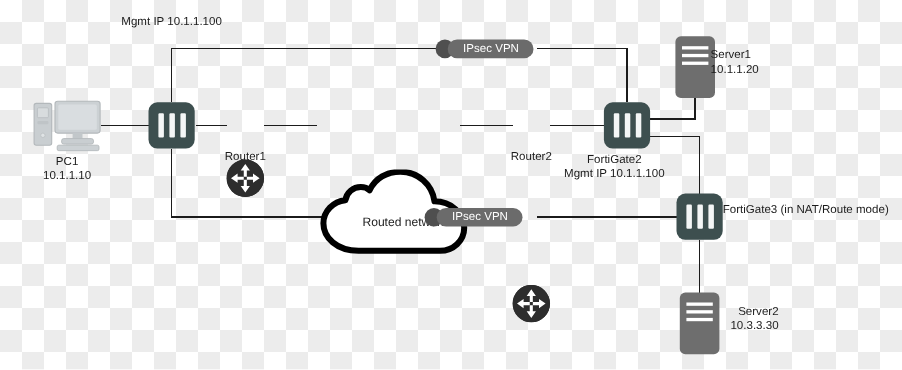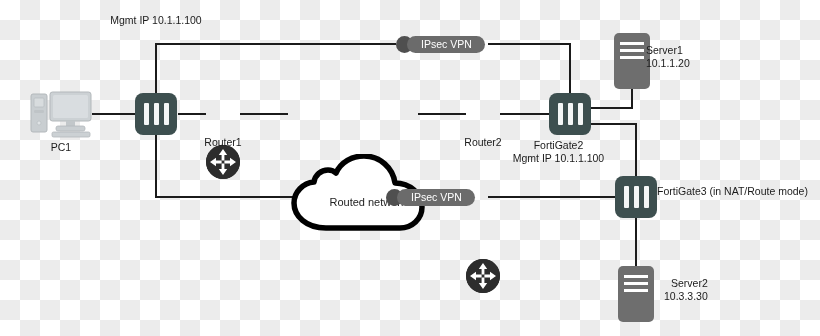--- a/index.html
+++ b/index.html
@@ -159,20 +159,21 @@
       <rect x="23" y="5" width="35" height="23" rx="1.5" fill="#d9dde0"></rect>
 
       <rect x="36" y="31" width="9" height="5" fill="#c2c7ca"></rect>
       <rect x="26" y="36" width="29" height="5" rx="2" fill="#c9ced1" stroke="#b3b8bb" stroke-width="0.8"></rect>
 
       <rect x="22" y="42" width="38" height="5" rx="1.5" fill="#ccd1d4" stroke="#b3b8bb" stroke-width="0.8"></rect>
     </svg>
   </div>
   <div class="label center" style="left:15px; top:141px; width:92px;">
     <div>PC1</div>
+    <div>10.1.1.10</div>
   </div>
 
   <div class="node fg" style="left:135px; top:93px;">
     <i></i>
     <i></i>
     <i></i>
   </div>
   <div class="label center" style="left:66px; top:14px; width:180px;">
     <div>Mgmt IP 10.1.1.100</div>
   </div>

